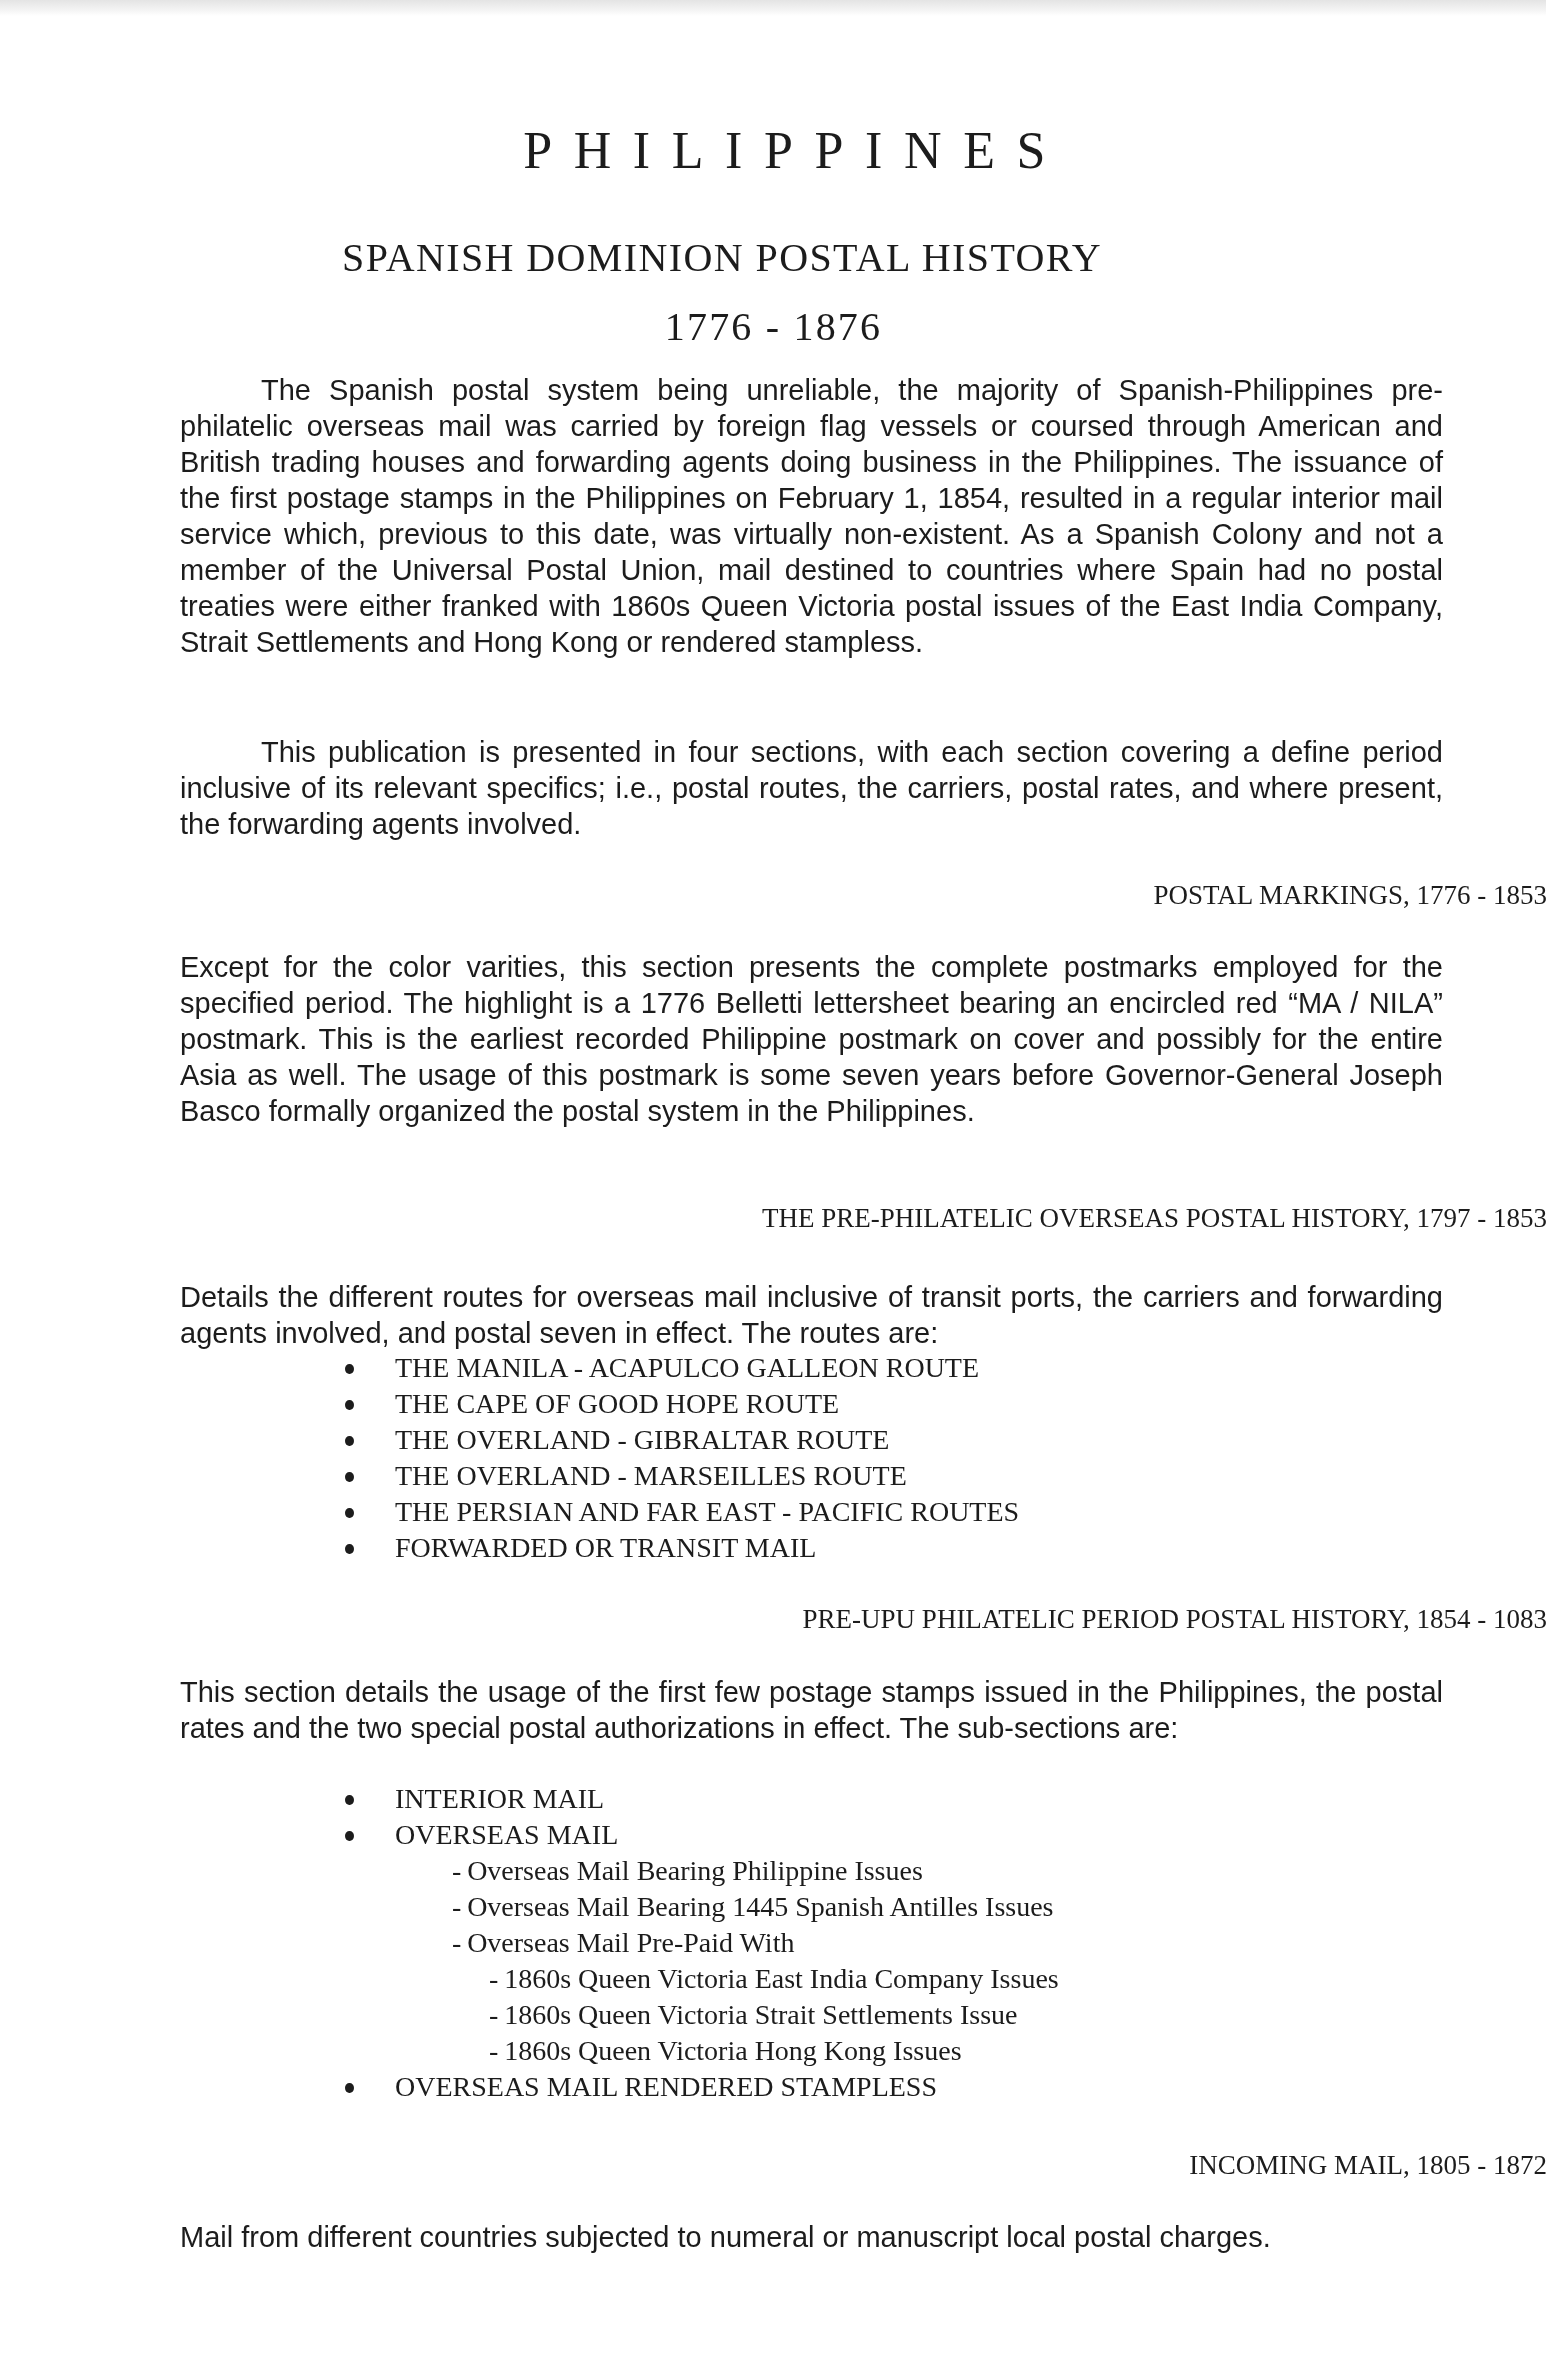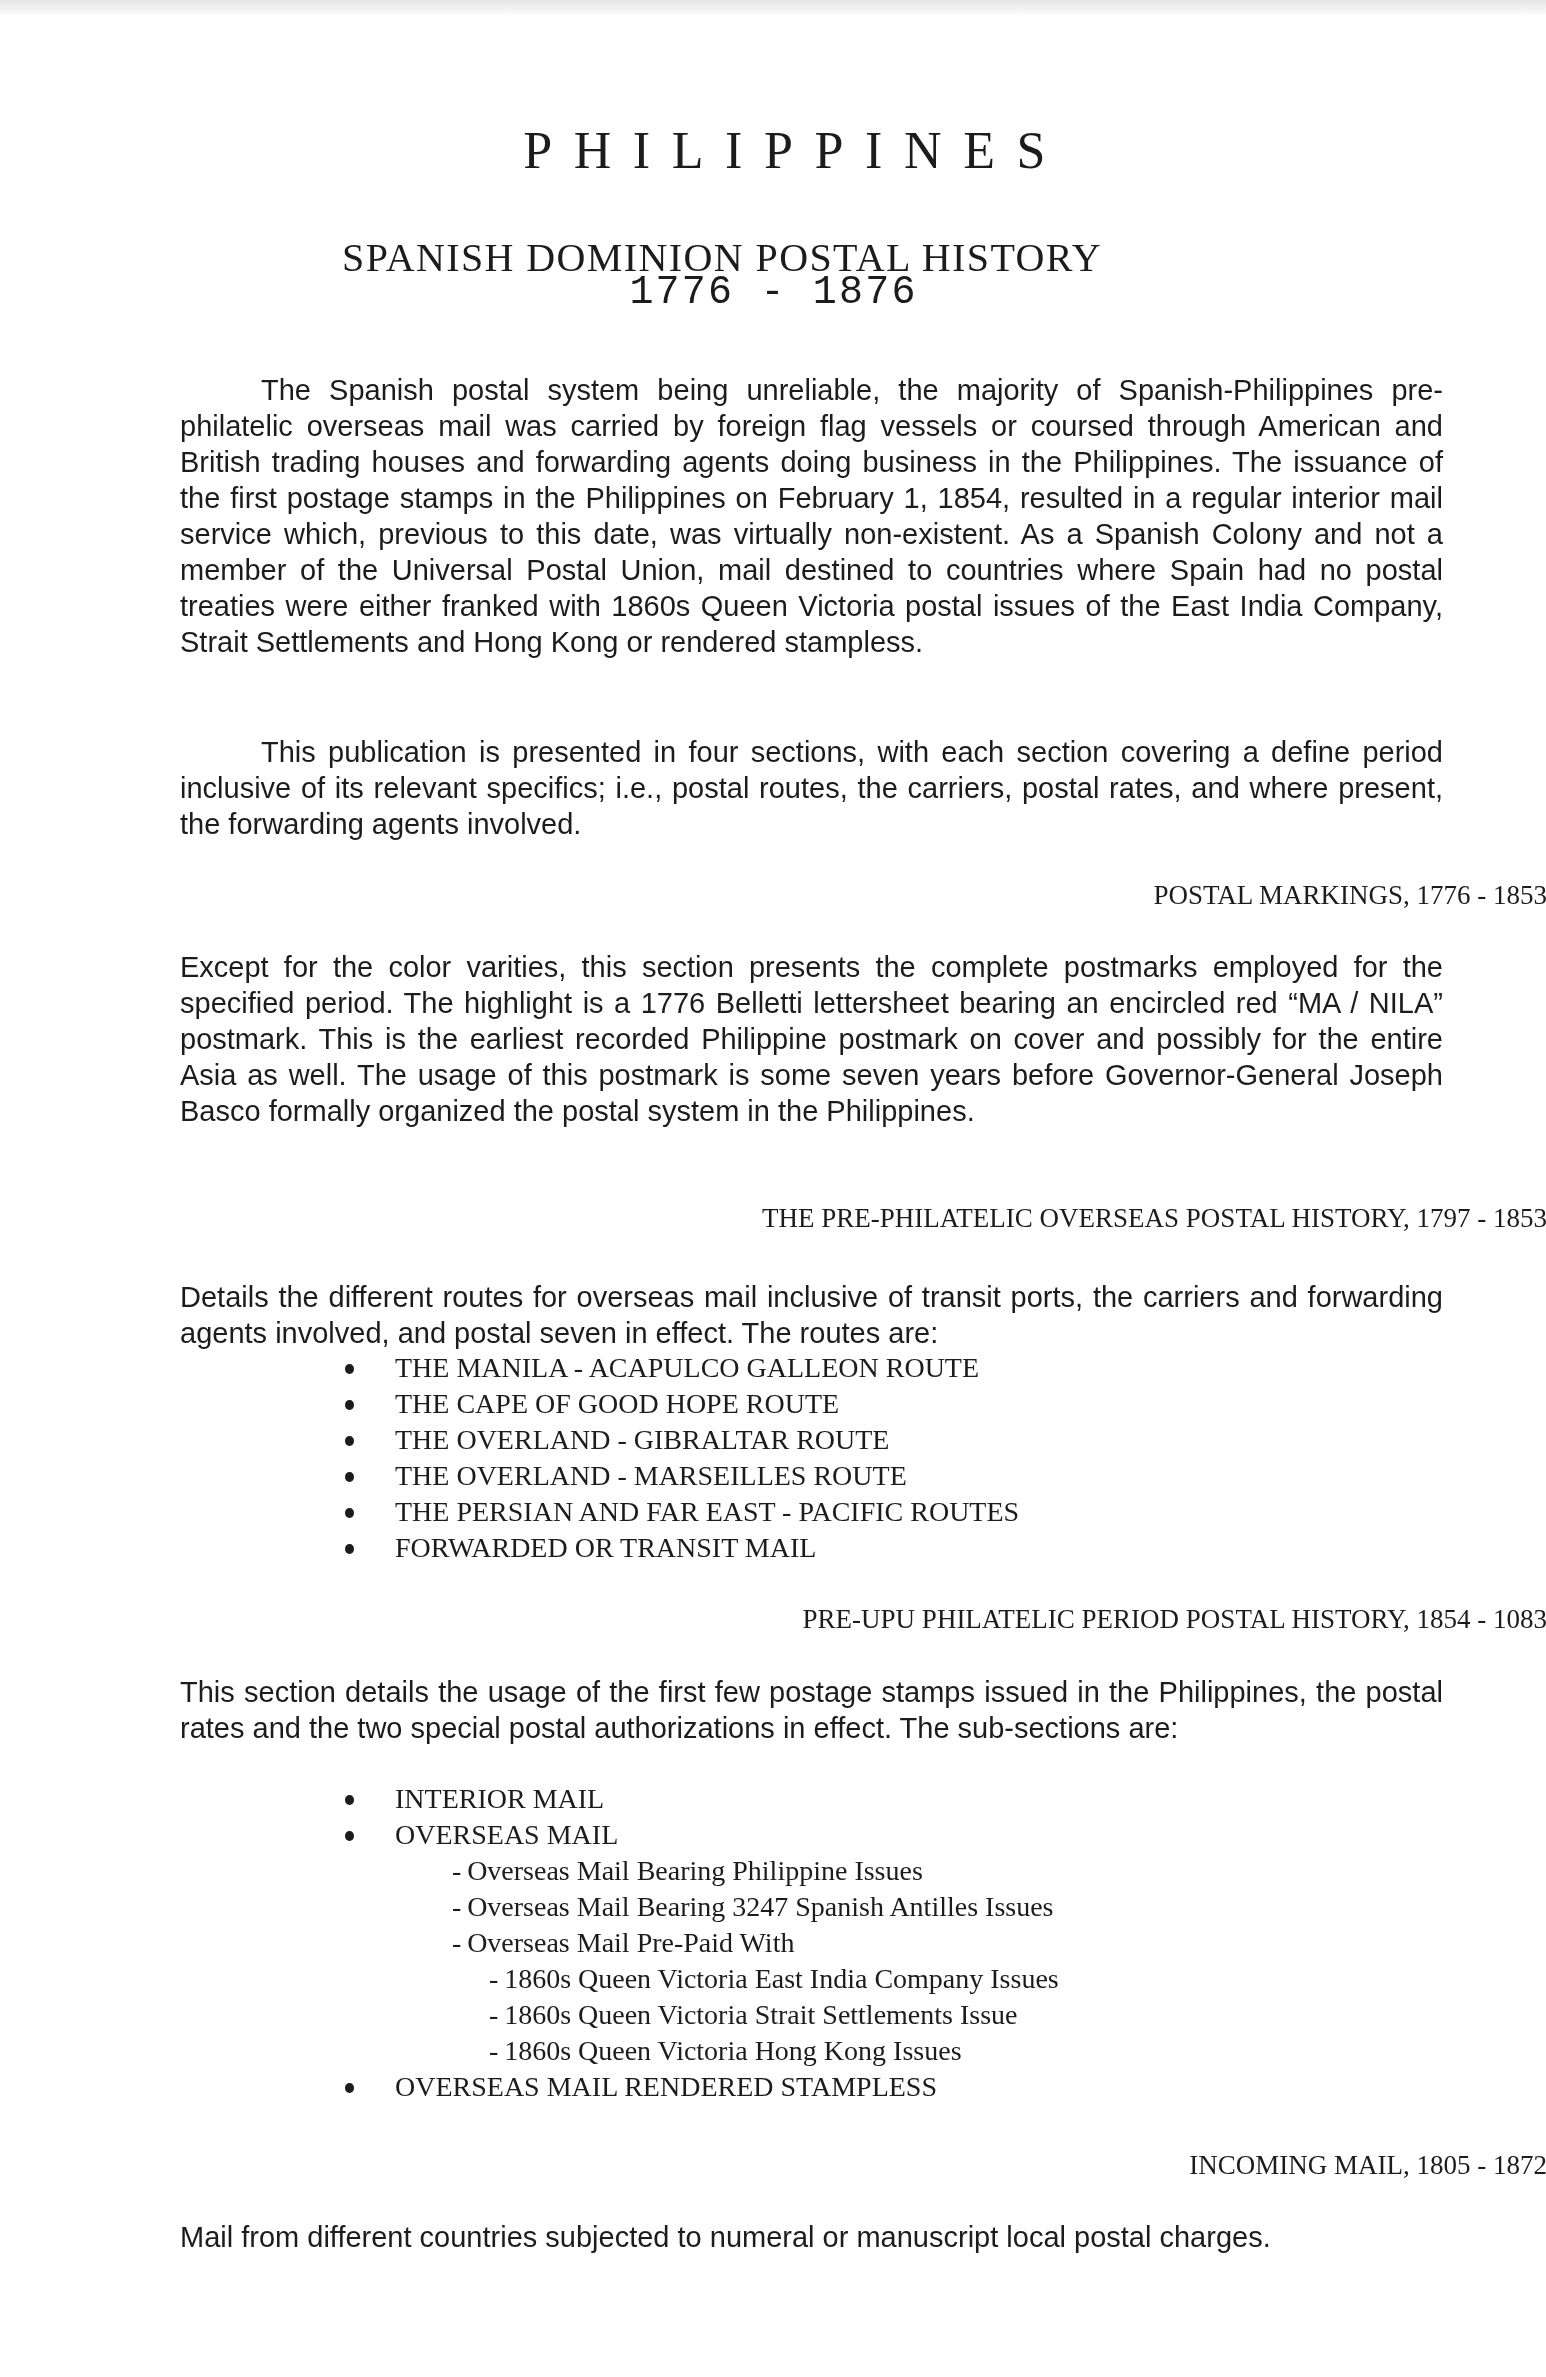--- a/index.html
+++ b/index.html
@@ -44,24 +44,24 @@
       left: 0; width: 1444px;
       text-align: center;
       font-family: "Liberation Serif", serif;
       font-size: 40px;
       letter-spacing: 1.4px;
       margin: 0;
       font-weight: normal;
     }
     .years {
       position: absolute;
-      top: 270px;
+      top: 303px;
       left: 0; width: 1547px;
       text-align: center;
-      font-family: Liberation Mono, monospace;
+      font-family: Liberation Serif, serif;
       font-size: 40px;
       letter-spacing: 2.2px;
       margin: 0;
     }
     .body-text {
       position: absolute;
       left: 180px;
       width: 1263px;
       font-family: Liberation Sans, sans-serif;
       font-size: 29px;
@@ -137,21 +137,21 @@
     <li><span class="bullet-dot"></span><span>THE PERSIAN AND FAR EAST - PACIFIC ROUTES</span></li>
     <li><span class="bullet-dot"></span><span>FORWARDED OR TRANSIT MAIL</span></li>
   </ul>
 
   <h3 class="section-heading" style="top:1604px;">PRE-UPU PHILATELIC PERIOD POSTAL HISTORY, 1854 - 1083</h3>
   <p class="body-text" style="top:1674px;">This section details the usage of the first few postage stamps issued in the Philippines, the postal rates and the two special postal authorizations in effect. The sub-sections are:</p>
   <ul class="bullet-list" style="top:1781px;">
     <li><span class="bullet-dot"></span><span>INTERIOR MAIL</span></li>
     <li><span class="bullet-dot"></span><span>OVERSEAS MAIL</span></li>
     <li class="sub-item level1"><span class="dash">-</span><span>Overseas Mail Bearing Philippine Issues</span></li>
-    <li class="sub-item level1"><span class="dash">-</span><span>Overseas Mail Bearing 3247 Spanish Antilles Issues</span></li>
+    <li class="sub-item level1"><span class="dash">-</span><span>Overseas Mail Bearing 1445 Spanish Antilles Issues</span></li>
     <li class="sub-item level1"><span class="dash">-</span><span>Overseas Mail Pre-Paid With</span></li>
     <li class="sub-item level2"><span class="dash">-</span><span>1860s Queen Victoria East India Company Issues</span></li>
     <li class="sub-item level2"><span class="dash">-</span><span>1860s Queen Victoria Strait Settlements Issue</span></li>
     <li class="sub-item level2"><span class="dash">-</span><span>1860s Queen Victoria Hong Kong Issues</span></li>
     <li><span class="bullet-dot"></span><span>OVERSEAS MAIL RENDERED STAMPLESS</span></li>
   </ul>
 
   <h3 class="section-heading" style="top:2150px;">INCOMING MAIL, 1805 - 1872</h3>
   <p class="body-text" style="top:2219px; text-align:left;">Mail from different countries subjected to numeral or manuscript local postal charges.</p>
 

